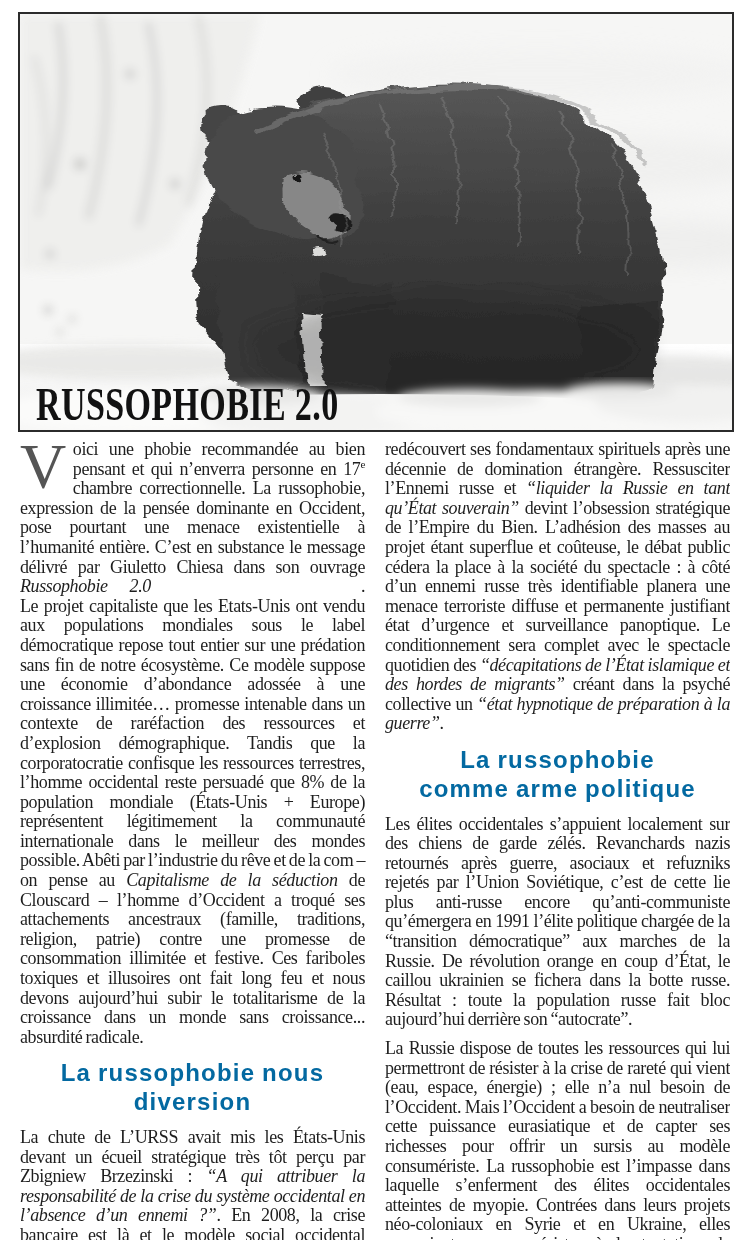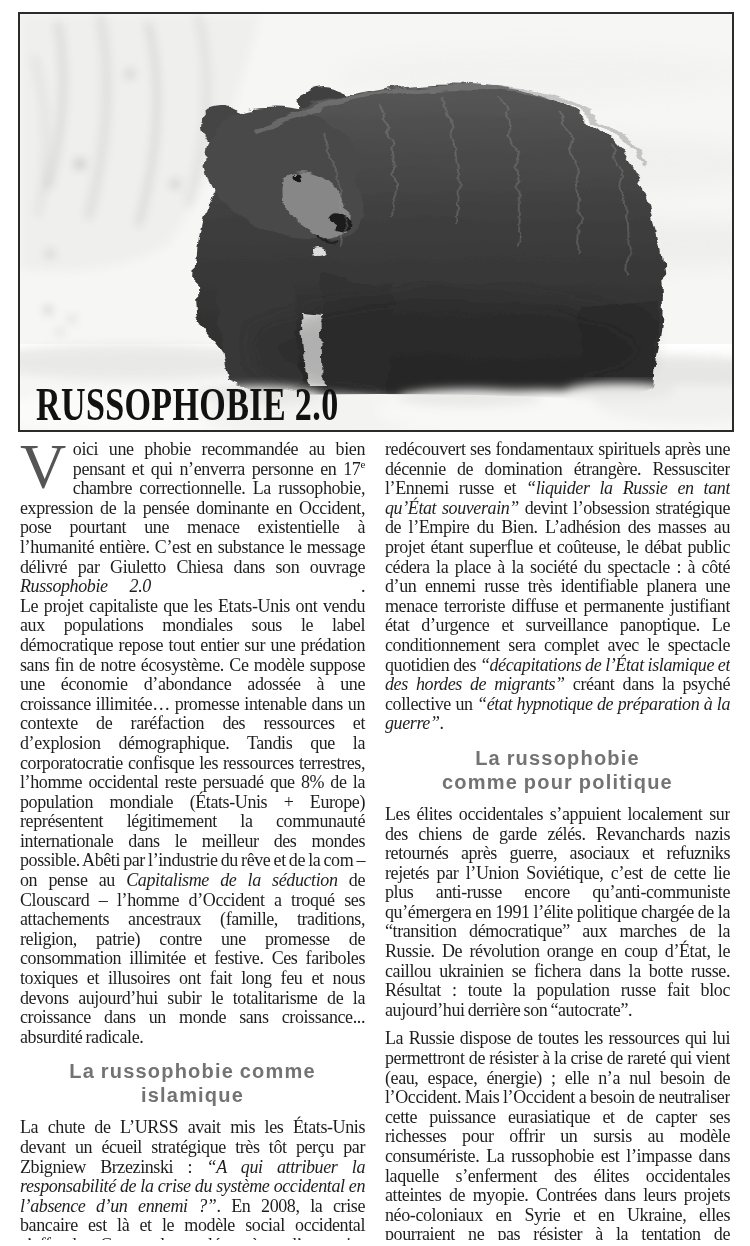--- a/index.html
+++ b/index.html
@@ -26,22 +26,22 @@
     display:flex;gap:20px;overflow:hidden;
   }
   .col{
     width:345px;flex:0 0 345px;
     font-size:18px;line-height:19.6px;text-align:justify;
     letter-spacing:-0.4px;word-spacing:-1px;
   }
   .col p{margin:0 0 9px 0;}
   h2{
     font-family:"Liberation Sans",sans-serif;font-weight:700;
-    font-size:20px;line-height:1.2;letter-spacing:1.2px;
-    text-align:center;margin:12px 0 11px 0;color:#737373;
+    font-size:24px;line-height:1.2;letter-spacing:1.2px;
+    text-align:center;margin:12px 0 11px 0;color:#0369a1;
   }
   .dropcap{
     float:left;font-size:64px;line-height:48px;color:#555;
     padding:3px 7px 0 0;font-family:"Liberation Serif",serif;
   }
   .it{font-style:italic;margin-top:32px;}
   .gap{display:inline-block;height:1px;}
   sup{font-size:0.62em;line-height:0;vertical-align:super;}
 </style>
 </head>
@@ -144,26 +144,26 @@
         </g>
       </g>
     </svg>
     <div class="photo-title">RUSSOPHOBIE 2.0</div>
   </figure>
 
   <div class="columns">
 
     <div class="col">
       <p><span class="dropcap">V</span><span><span>oici une phobie recommandée au bien pensant et qui n’enverra personne en 17</span><sup>e</sup><span> chambre correctionnelle. La russophobie, expression de la pensée dominante en Occident, pose pourtant une menace existentielle à l’humanité entière. C’est en substance le message délivré par Giuletto Chiesa dans son ouvrage </span><span class="it">Russophobie 2.0</span><span class="gap" style="width: 210px;"></span><span>. Le projet capitaliste que les Etats-Unis ont vendu aux populations mondiales sous le label démocratique repose tout entier sur une prédation sans fin de notre écosystème. Ce modèle suppose une économie d’abondance adossée à une croissance illimitée… promesse intenable dans un contexte de raréfaction des ressources et d’explosion démographique. Tandis que la corporatocratie confisque les ressources terrestres, l’homme occidental reste persuadé que 8% de la population mondiale (États-Unis + Europe) représentent légitimement la communauté internationale dans le meilleur des mondes possible. Abêti par l’industrie du rêve et de la com – on pense au </span><span class="it">Capitalisme de la séduction</span><span> de Clouscard – l’homme d’Occident a troqué ses attachements ancestraux (famille, traditions, religion, patrie) contre une promesse de consommation illimitée et festive. Ces fariboles toxiques et illusoires ont fait long feu et nous devons aujourd’hui subir le totalitarisme de la croissance dans un monde sans croissance... absurdité radicale.</span></span></p>
-      <h2>La russophobie comme islamique</h2>
+      <h2>La russophobie nous diversion</h2>
       <p><span>La chute de L’URSS avait mis les États-Unis devant un écueil stratégique très tôt perçu par Zbigniew Brzezinski : </span><span class="it">“A qui attribuer la responsabilité de la crise du système occidental en l’absence d’un ennemi ?”</span><span>. En 2008, la crise bancaire est là et le modèle social occidental s’effondre. Ce sont les prolégomènes d’une crise majeure (l’ère post-fossile) que l’Occident n’a aucun moyen d’éviter. Solution de court terme : remobiliser les masses face à un ennemi irréductible. De fait, l’opposition est irréductible entre le vide conceptuel et humain d’un Occident en déclin et le trop-plein vitaliste d’une Russie nouvelle qui a</span></p>
     </div>
 
     <div class="col">
       <p><span>redécouvert ses fondamentaux spirituels après une décennie de domination étrangère. Ressusciter l’Ennemi russe et </span><span class="it">“liquider la Russie en tant qu’État souverain”</span><span> devint l’obsession stratégique de l’Empire du Bien. L’adhésion des masses au projet étant superflue et coûteuse, le débat public cédera la place à la société du spectacle : à côté d’un ennemi russe très identifiable planera une menace terroriste diffuse et permanente justifiant état d’urgence et surveillance panoptique. Le conditionnement sera complet avec le spectacle quotidien des </span><span class="it">“décapitations de l’État islamique et des hordes de migrants”</span><span> créant dans la psyché collective un </span><span class="it">“état hypnotique de préparation à la guerre”</span><span>.</span></p>
-      <h2><span>La russophobie</span><br><span>comme pour politique</span></h2>
+      <h2><span>La russophobie</span><br><span>comme arme politique</span></h2>
       <p><span>Les élites occidentales s’appuient localement sur des chiens de garde zélés. Revanchards nazis retournés après guerre, asociaux et refuzniks rejetés par l’Union Soviétique, c’est de cette lie plus anti-russe encore qu’anti-communiste qu’émergera en 1991 l’élite politique chargée de la “transition démocratique” aux marches de la Russie. De révolution orange en coup d’État, le caillou ukrainien se fichera dans la botte russe. Résultat : toute la population russe fait bloc aujourd’hui derrière son “autocrate”.</span></p>
       <p><span>La Russie dispose de toutes les ressources qui lui permettront de résister à la crise de rareté qui vient (eau, espace, énergie) ; elle n’a nul besoin de l’Occident. Mais l’Occident a besoin de neutraliser cette puissance eurasiatique et de capter ses richesses pour offrir un sursis au modèle consumériste. La russophobie est l’impasse dans laquelle s’enferment des élites occidentales atteintes de myopie. Contrées dans leurs projets néo-coloniaux en Syrie et en Ukraine, elles pourraient ne pas résister à la tentation de “renverser l’échiquier”. Ce serait un aller simple pour Armaggedon. </span></p>
 
     </div>
 
   </div>
 </div>
 
 </body></html>

